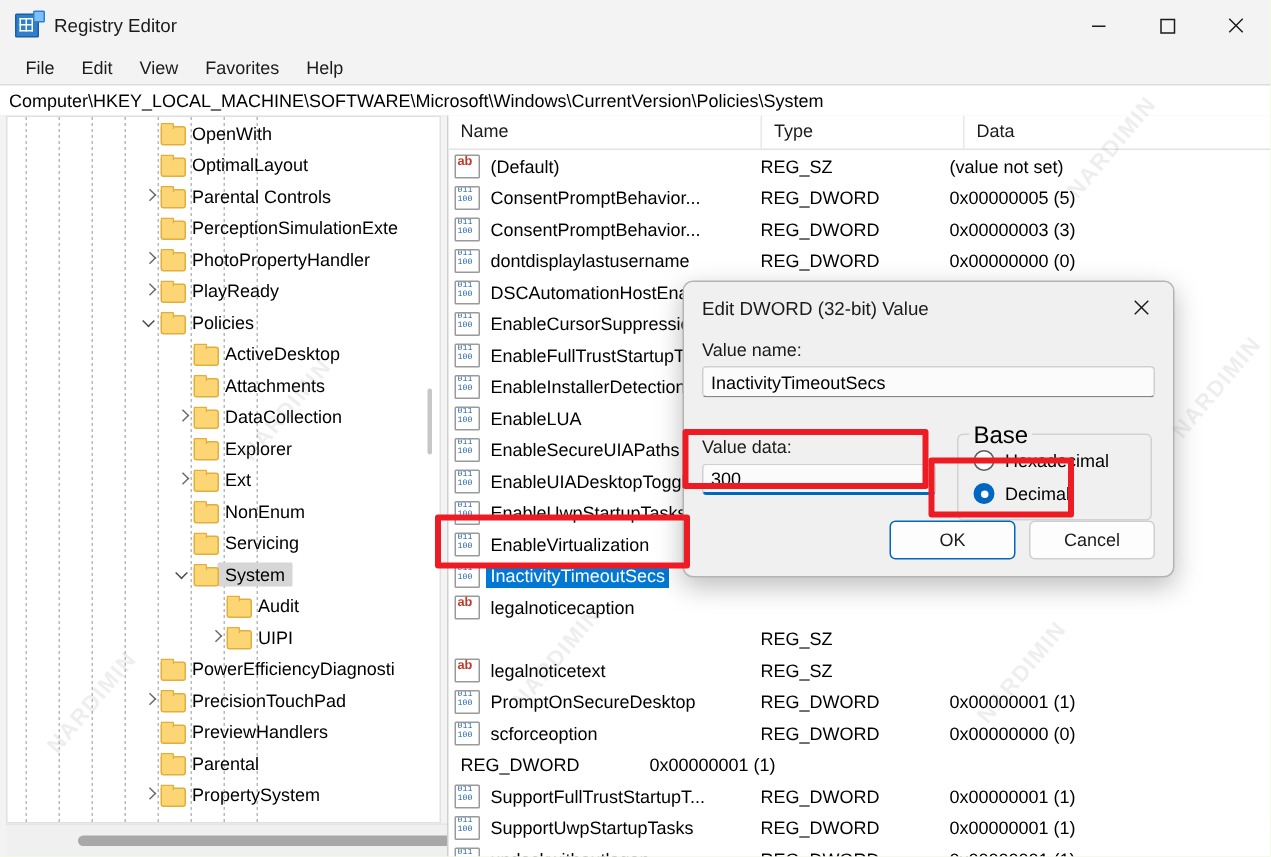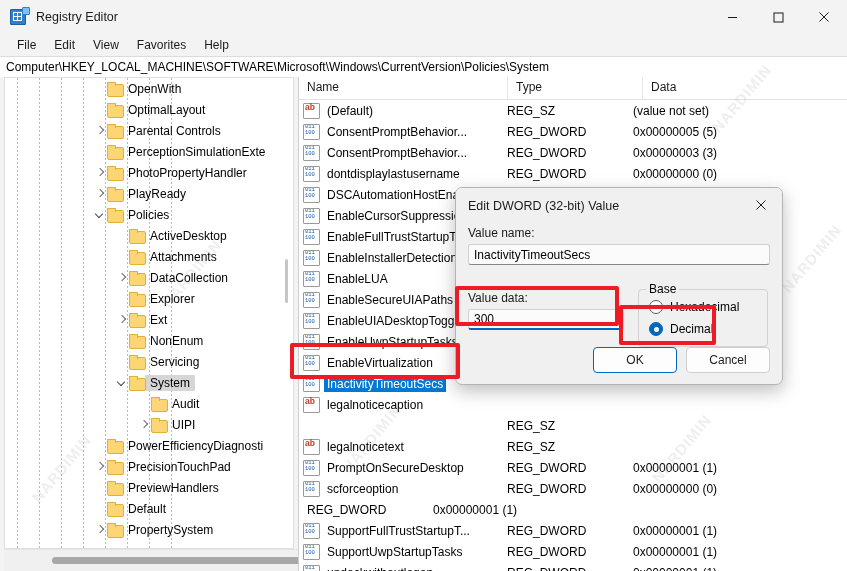--- a/index.html
+++ b/index.html
@@ -140,21 +140,21 @@
     box-sizing:border-box;
   }
   .row2{display:flex;margin-top:24px;}
   .vdata{width:156px;}
   .vdata .txtbox{border-bottom:2px solid #0067c0;}
   .basegroup{
     margin-left:14px;width:130px;border:1px solid #d2d2d2;border-radius:4px;
     position:relative;padding:6px 8px 6px 10px;box-sizing:border-box;
   }
   .basegroup .legend{
-    position:absolute;top:-8px;left:7px;background:#f0f0f0;padding:0 3px;font-size:12px;
+    position:absolute;top:-8px;left:7px;background:#f0f0f0;padding:0 3px;font-size:16px;
   }
   .radio{display:flex;align-items:center;height:22px;}
   .rdot{width:14px;height:14px;border-radius:50%;border:1.4px solid #5c5c5c;background:#fff;
     position:relative;flex:none;margin-right:7px;box-sizing:border-box;}
   .rdot.on{border:1.4px solid #0067c0;background:#0067c0;}
   .rdot.on::after{content:"";position:absolute;left:3.6px;top:3.6px;width:5px;height:5px;
     border-radius:50%;background:#fff;}
   .radio span{font-size:12px;}
   .dlg-buttons{position:absolute;right:12px;bottom:11px;display:flex;gap:9px;}
   .btn{
@@ -325,21 +325,21 @@
             <span class="lbl">PrecisionTouchPad</span>
           </div>
           <div class="tnode" style="padding-left: 88px;">
             <span class="chev"></span>
             <span class="folder"></span>
             <span class="lbl">PreviewHandlers</span>
           </div>
           <div class="tnode" style="padding-left: 88px;">
             <span class="chev"></span>
             <span class="folder"></span>
-            <span class="lbl">Default</span>
+            <span class="lbl">Parental</span>
           </div>
           <div class="tnode" style="padding-left: 88px;">
             <span class="chev closed"></span>
             <span class="folder"></span>
             <span class="lbl">PropertySystem</span>
           </div>
         </div>
       <div class="tree-vscroll">
         <div class="tree-vthumb" style="top:180px;height:44px;"></div>
       </div>

